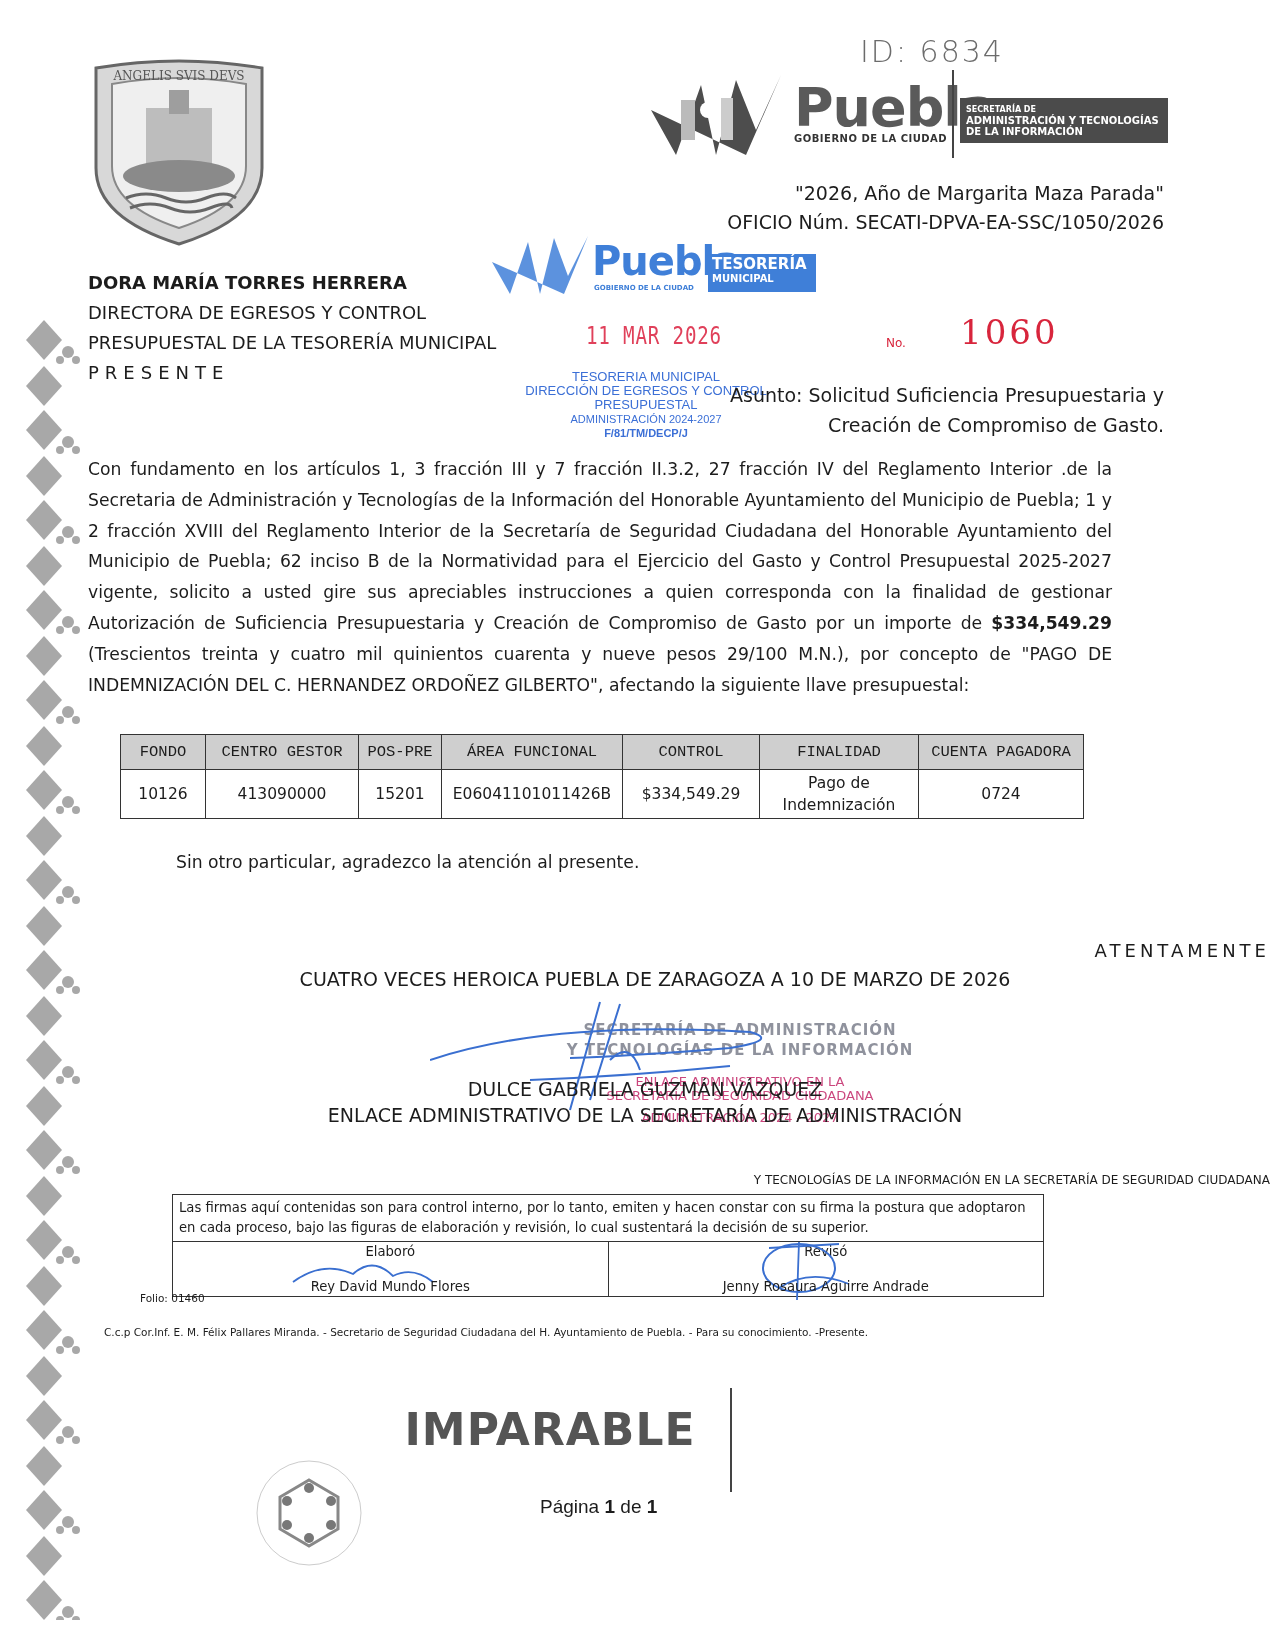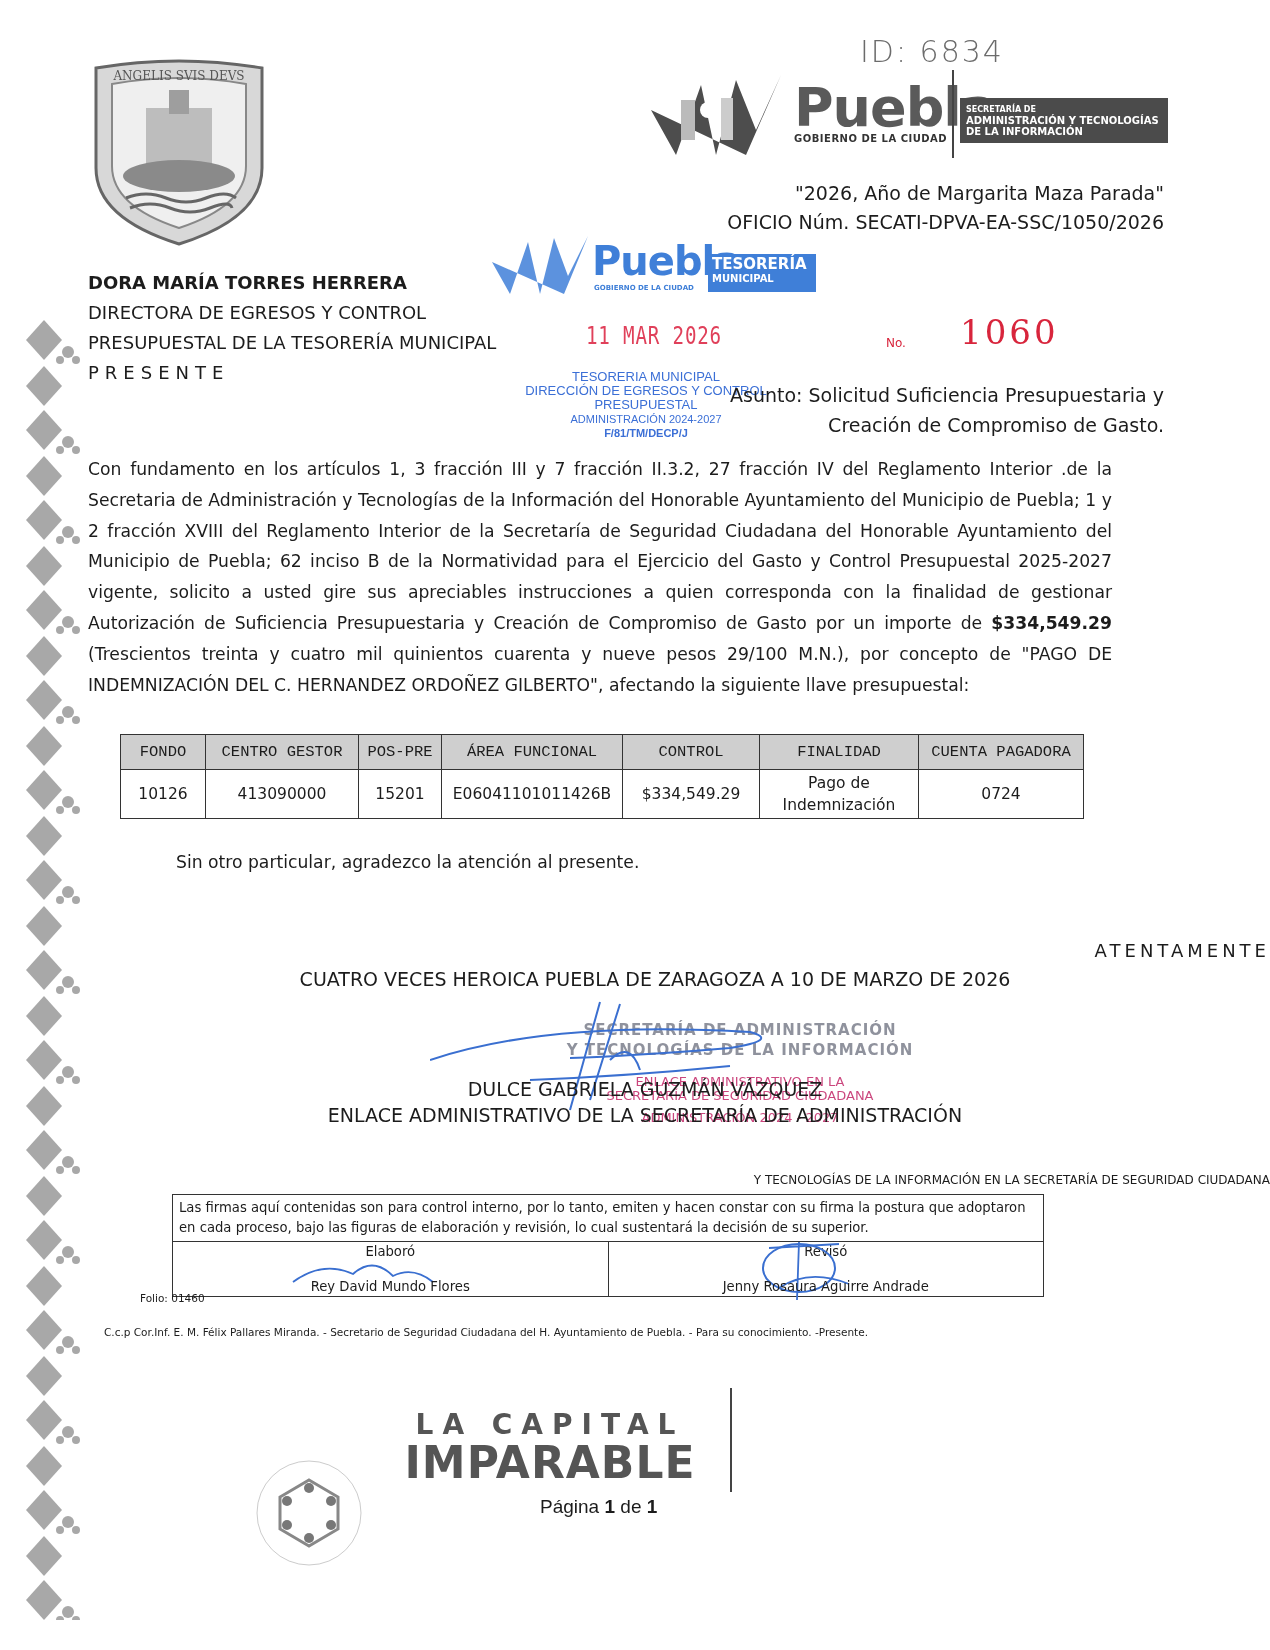--- a/index.html
+++ b/index.html
@@ -243,18 +243,17 @@
       <circle cx="77" cy="43" r="5"></circle>
       <circle cx="77" cy="67" r="5"></circle>
     <circle cx="55" cy="80" r="5"></circle>
       <circle cx="33" cy="67" r="5"></circle>
       <circle cx="33" cy="43" r="5"></circle>
   </g>
   <polygon points="55,22 84,39 84,71 55,88 26,71 26,39" fill="none" stroke="#888" stroke-width="3"></polygon>
 </svg>
 
 <div class="abs capital-logo">
-  <div class="cap-top">LA CAPITAL</div>
   <div class="cap-bottom">IMPARABLE</div>
 </div>
 <div class="abs vline"></div>
 
 <div class="abs page-num"><span>Página </span><b>1</b><span> de </span><b>1</b></div>
 
 </body></html>

